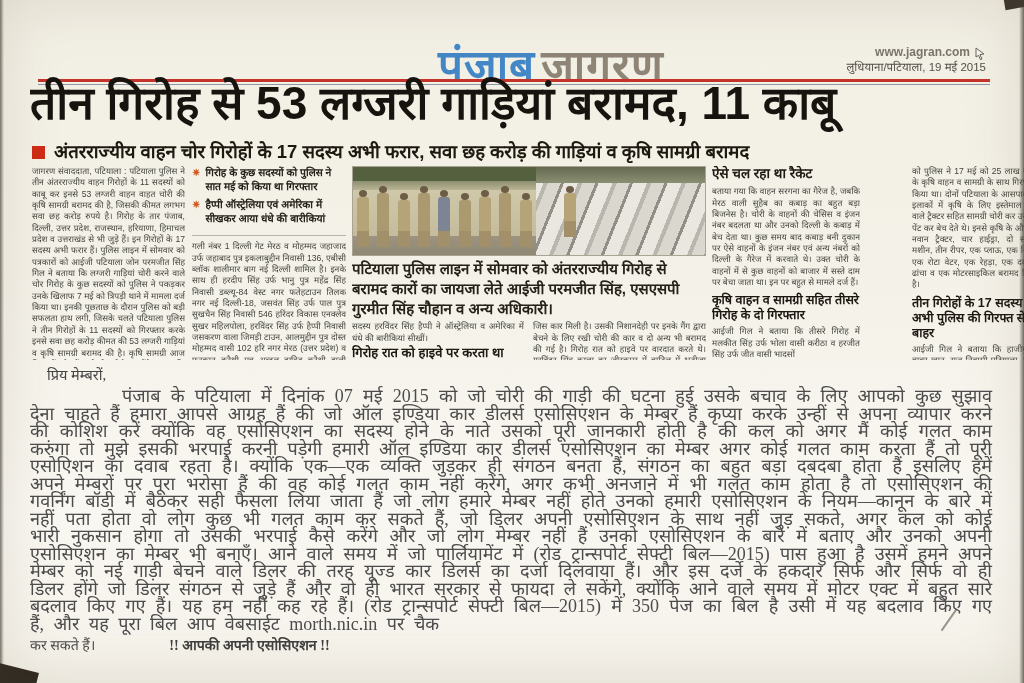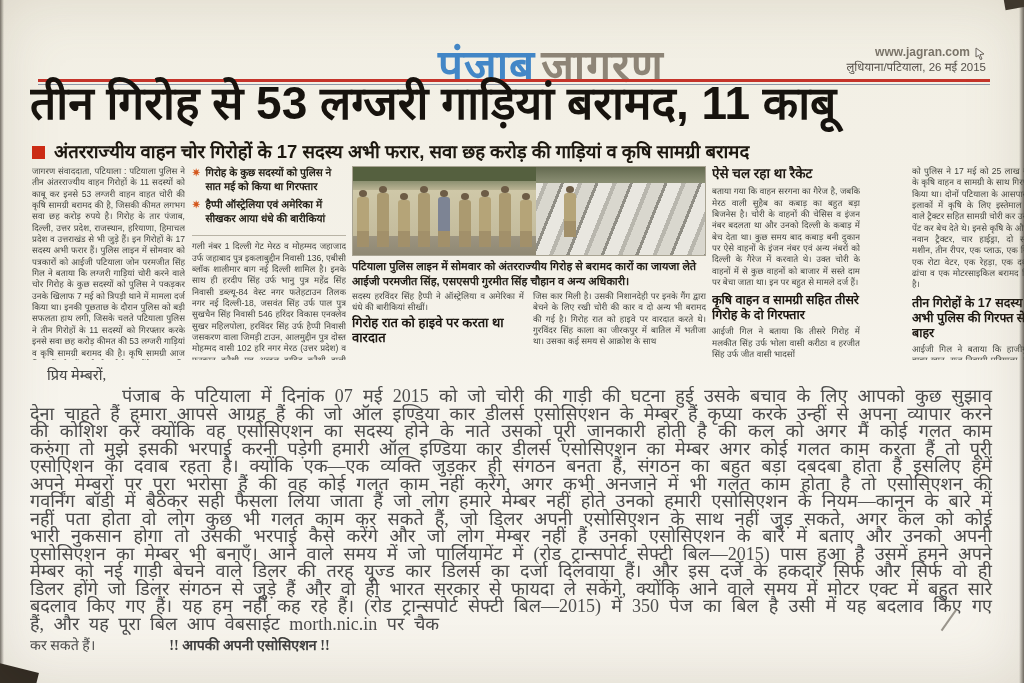--- a/index.html
+++ b/index.html
@@ -58,21 +58,21 @@
   .fig::before{content:"";position:absolute;top:-7px;left:2px;width:8px;height:7px;border-radius:50%;background:#6d5c46;}
   .fig::after{content:"";position:absolute;bottom:0;left:0;width:100%;height:16px;background:#a2906a;}
   .fig:nth-child(2n){height:54px;background:#ab9a70;}
   .fig:nth-child(3n){height:47px;}
   .fig:nth-child(5){background:#7d8494;}
   .photo-right{width:48%;position:relative;overflow:hidden;
     background:repeating-linear-gradient(112deg,#e9e7e0 0 13px,#b8b6ad 13px 17px,#d9d7ce 17px 29px,#908e85 29px 32px);}
   .photo-right::before{content:"";position:absolute;top:0;left:0;right:0;height:16px;
     background:linear-gradient(180deg,#646a50,#8b8f74);}
   .photo-right .fig{position:absolute;left:28px;bottom:18px;height:44px;}
-  .caption{font-size:11px;font-weight:bold;color:#26221b;line-height:1.32;margin-top:3px;text-align:left;}
+  .caption{font-size:15px;font-weight:bold;color:#26221b;line-height:1.32;margin-top:3px;text-align:left;}
   .subcols{display:flex;gap:9px;margin-top:3px;height:72px;overflow:hidden;}
   .subcol{font-size:8.6px;line-height:1.32;color:#43453f;text-align:justify;}
   .subcol.c3{width:172px;}
   .subcol.c4{width:173px;}
   .h-inline{font-size:13px;font-weight:bold;color:#1d1812;line-height:1.15;margin:2px 0 21px;text-align:left;}
   .col5{left:712px;width:148px;}
   .col6{left:912px;width:126px;}
   .h-top{font-size:13.5px;font-weight:bold;color:#1d1812;line-height:1.2;margin:0 0 4px;text-align:left;}
   .h-mid{font-size:12.5px;font-weight:bold;color:#1d1812;line-height:1.2;margin:5px 0 3px;text-align:left;}
 
@@ -100,21 +100,21 @@
   </div>
   <div class="mast-right">
     <div class="site">
       <span>www.jagran.com</span>
       <span class="cursor-icon">
         <svg width="12" height="13" viewBox="0 0 12 13">
             <path d="M2 1 L10 7 L6 7.6 L8 12 L6.4 12.6 L4.6 8.3 L2 10 Z" fill="#f6f4ee" stroke="#6b655c" stroke-width="1"></path>
           </svg>
       </span>
     </div>
-    <div class="edition">लुधियाना/पटियाला, 26 मई 2015</div>
+    <div class="edition">लुधियाना/पटियाला, 19 मई 2015</div>
   </div>
   <div class="redline"></div>
 
   <div class="headline">तीन गिरोह से 53 लग्जरी गाड़ियां बरामद, 11 काबू</div>
   <div class="subhead">
     <span class="redsq"></span><span>अंतरराज्यीय वाहन चोर गिरोहों के 17 सदस्य अभी फरार, सवा छह करोड़ की गाड़ियां व कृषि सामग्री बरामद</span>
   </div>
 
   <div class="article">
     <div class="col col1">जागरण संवाददाता, पटियाला : पटियाला पुलिस ने तीन अंतरराज्यीय वाहन गिरोहों के 11 सदस्यों को काबू कर इनसे 53 लग्जरी वाहन वाहत चोरी की कृषि सामग्री बरामद की है, जिसकी कीमत लगभग सवा छह करोड़ रुपये है। गिरोह के तार पंजाब, दिल्ली, उत्तर प्रदेश, राजस्थान, हरियाणा, हिमाचल प्रदेश व उत्तराखंड से भी जुड़े हैं। इन गिरोहों के 17 सदस्य अभी फरार हैं। पुलिस लाइन में सोमवार को पत्रकारों को आईजी पटियाला जोन परमजीत सिंह गिल ने बताया कि लग्जरी गाड़ियां चोरी करने वाले चोर गिरोह के कुछ सदस्यों को पुलिस ने पकड़कर उनके खिलाफ 7 मई को त्रिपड़ी थाने में मामला दर्ज किया था। इनकी पूछताछ के दौरान पुलिस को बड़ी सफलता हाथ लगी, जिसके चलते पटियाला पुलिस ने तीन गिरोहों के 11 सदस्यों को गिरफ्तार करके इनसे सवा छह करोड़ कीमत की 53 लग्जरी गाड़ियां व कृषि सामग्री बरामद की है। कृषि सामग्री आज किसानों को सौंप भी दी गई है। उन्होंने बताया कि वाहन चोर गिरोहों के दो मुख्य सरगना हैं। इनमें उत्तर प्रदेश के मेरठ का मुहम्मद जहीरुद्दीन पुत्र कय्यूम निवासी 370</div>

